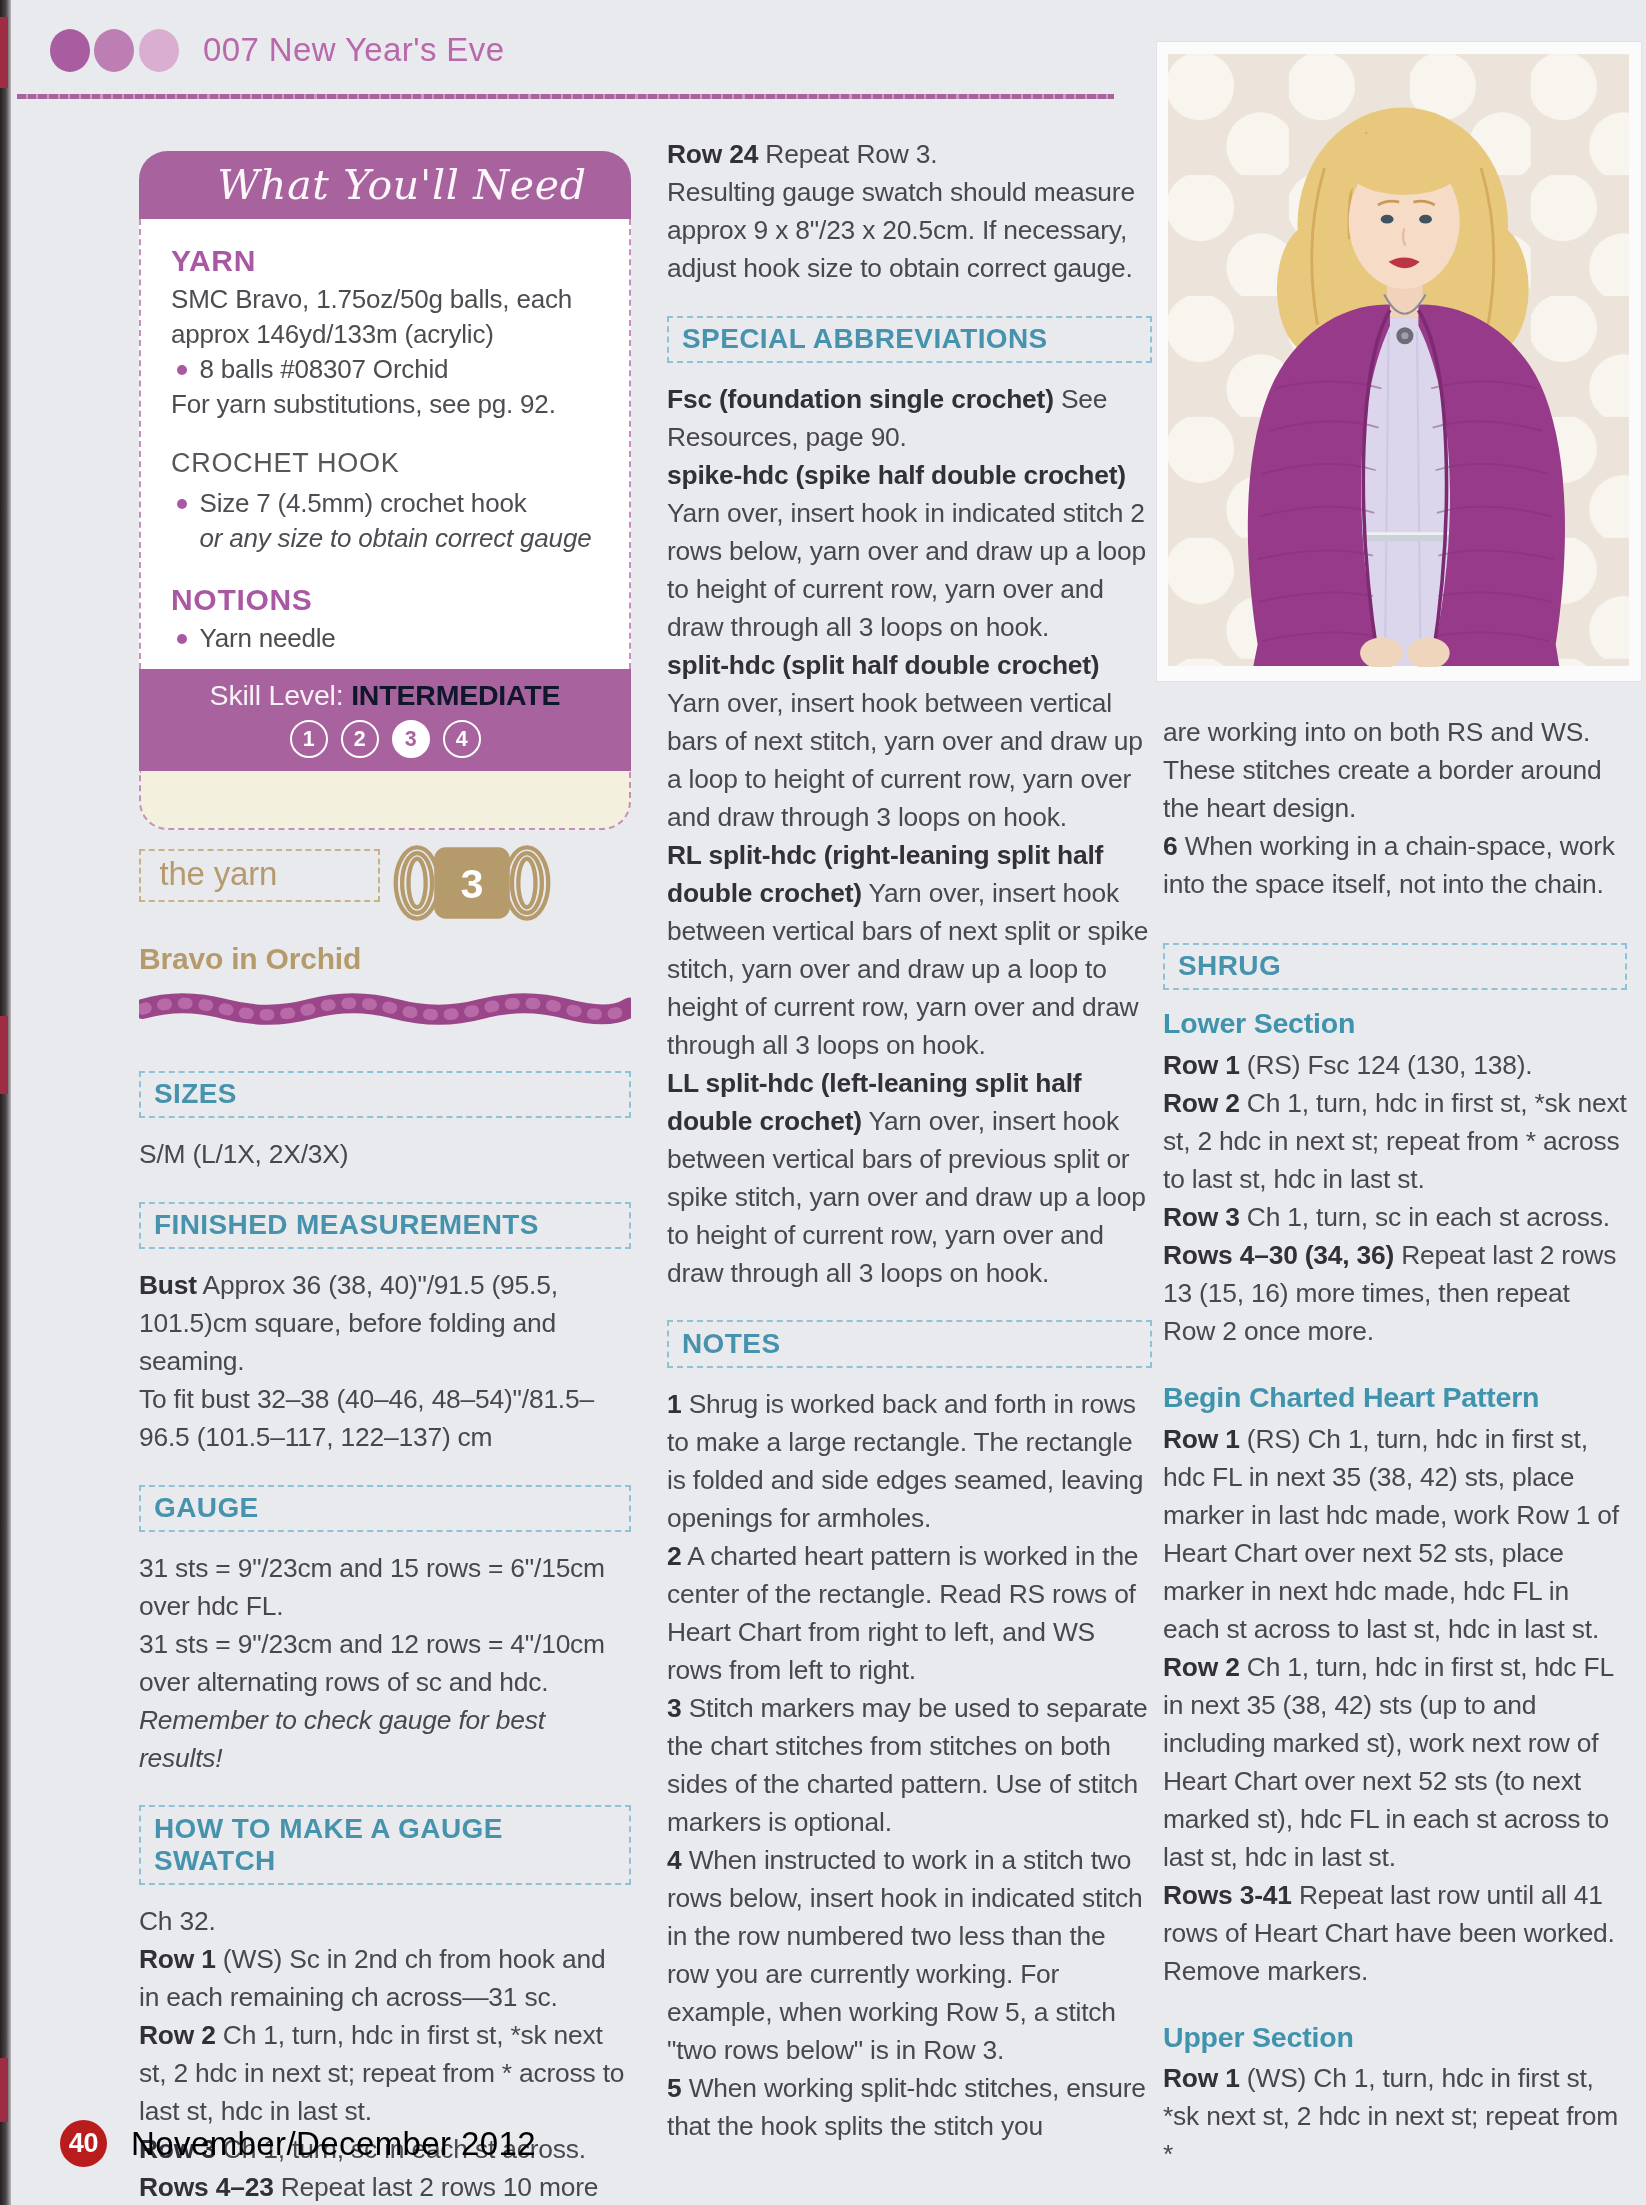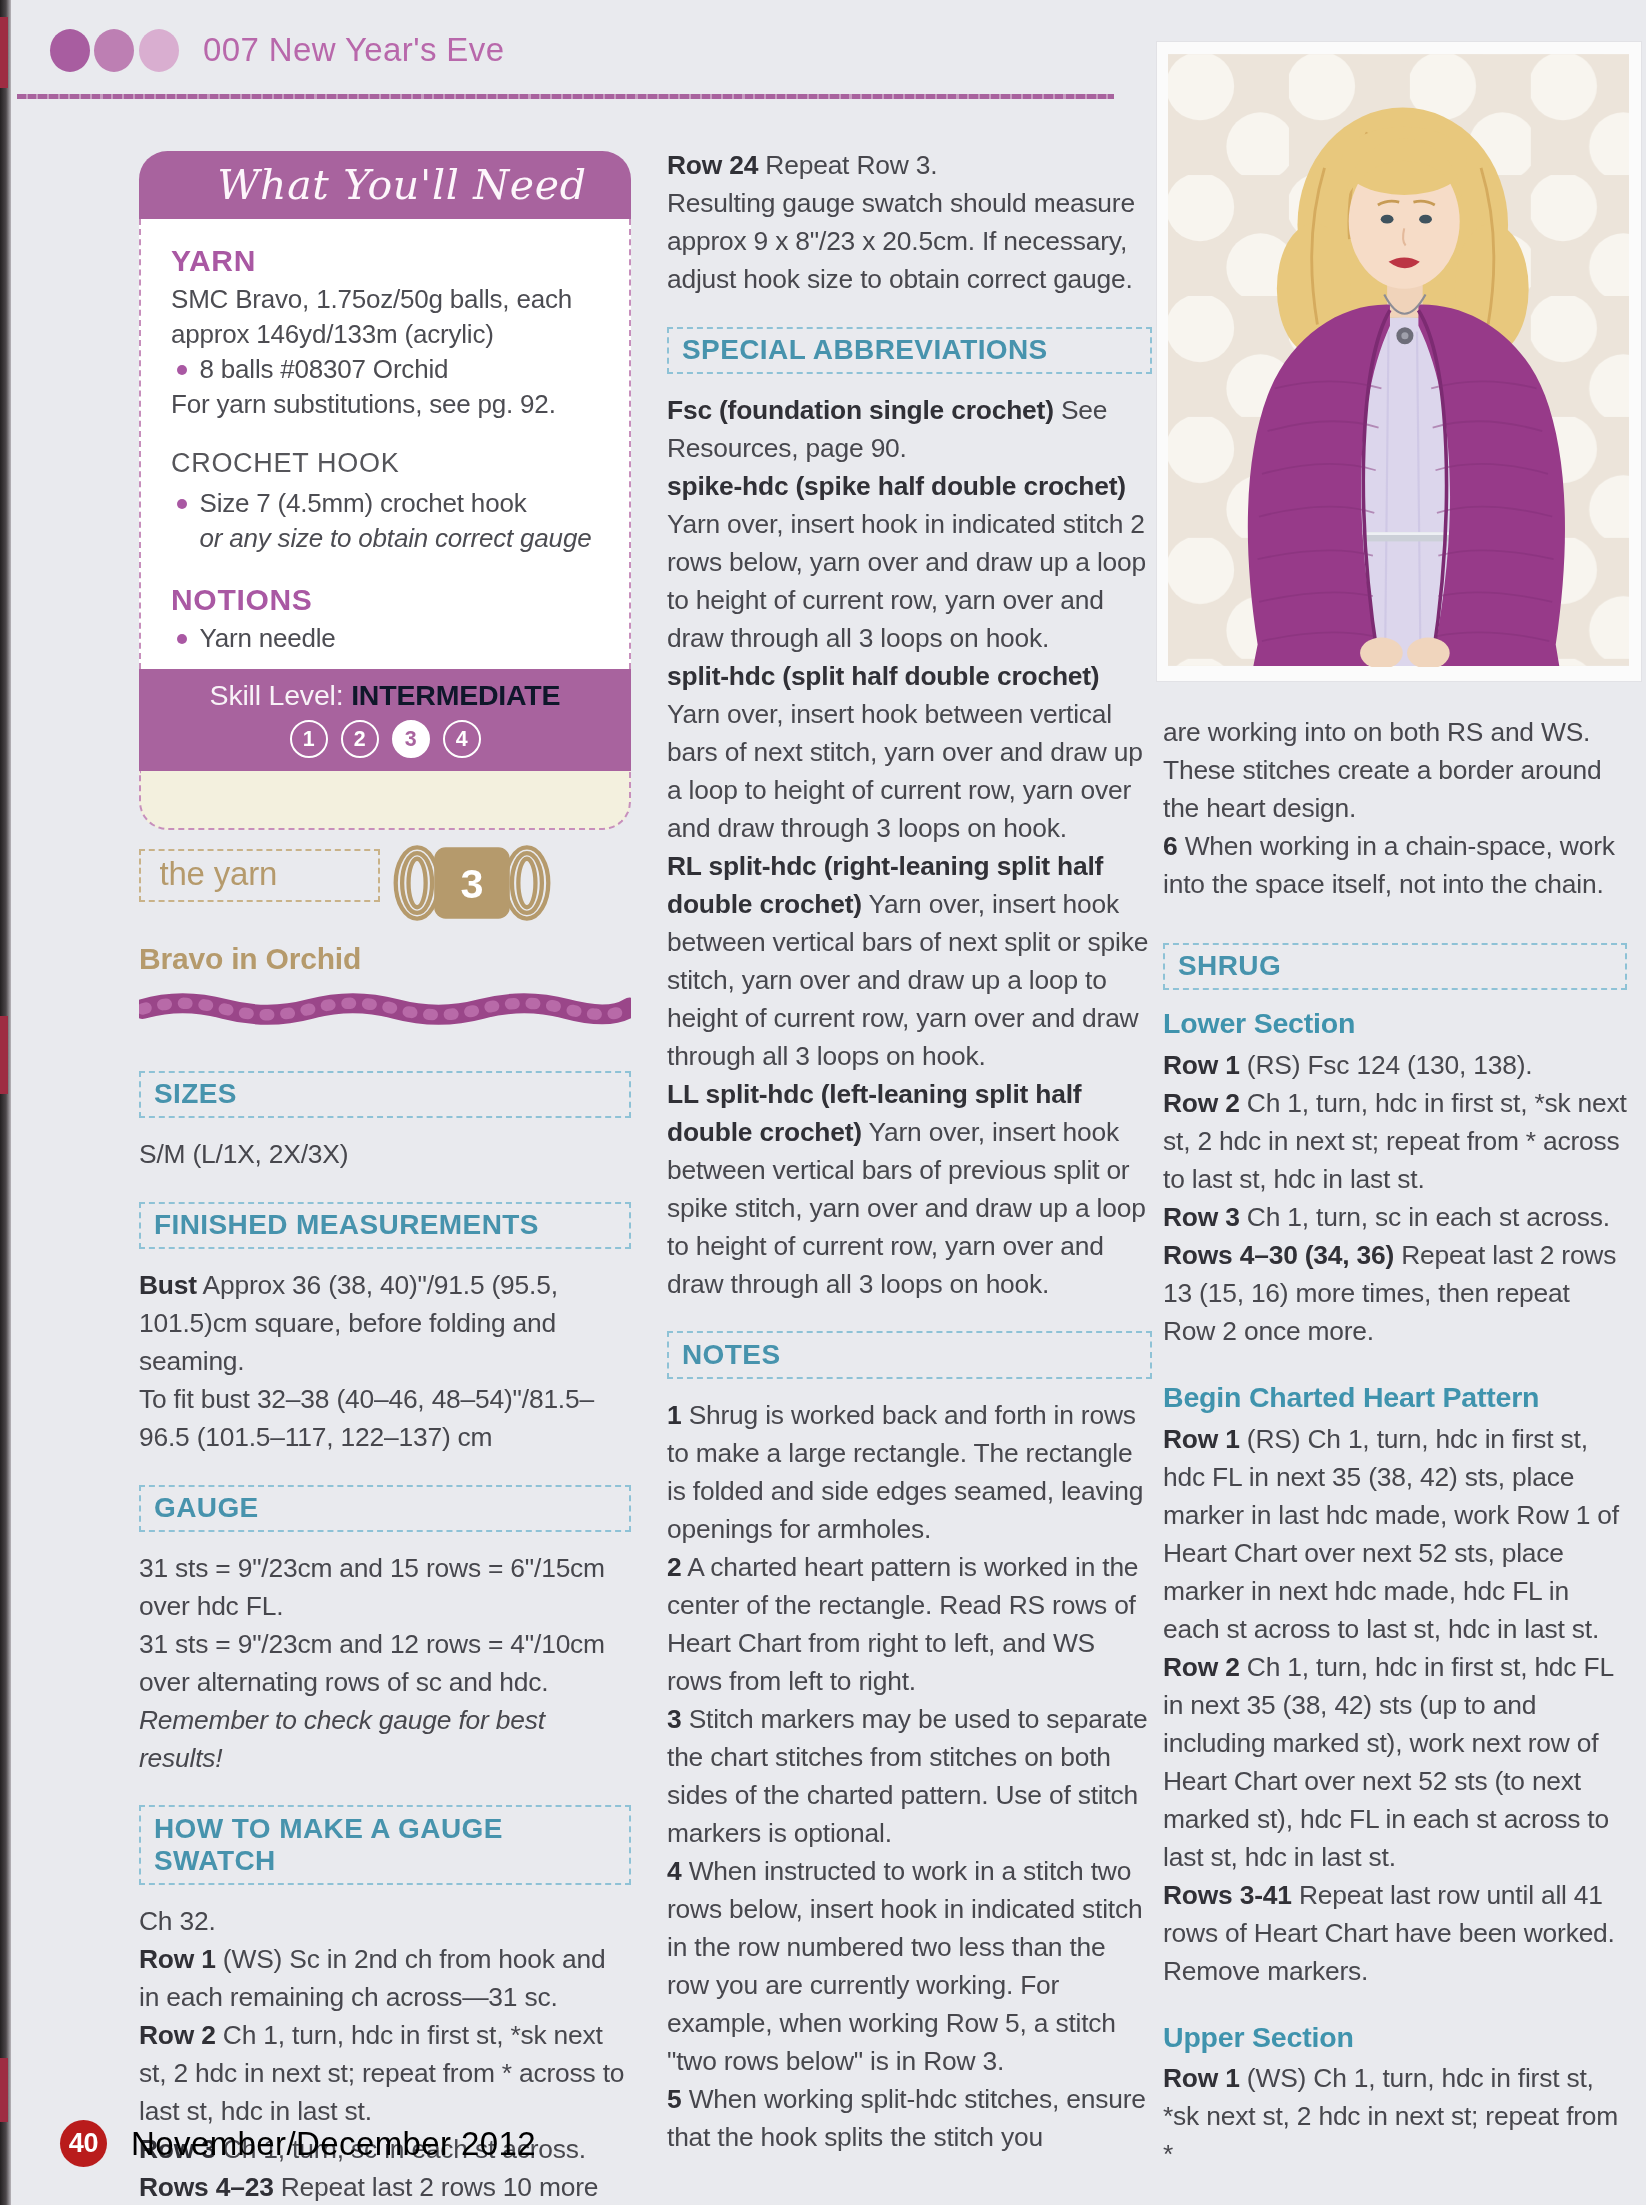--- a/index.html
+++ b/index.html
@@ -18,21 +18,21 @@
   
   .hdr{position:absolute;left:50px;top:28.5px;display:flex;align-items:center;}
   .hdr .dot{width:40px;height:43px;border-radius:50%;margin-right:4.3px;}
   .d1{background:#a85da0}.d2{background:#bd7fb3}.d3{background:#d9aed0}
   .hdr-title{margin-left:20px;font-size:33px;color:#b868ab;letter-spacing:0.4px;}
   .toprule{position:absolute;left:17px;top:94px;width:1097px;height:5px;
     background:repeating-linear-gradient(90deg,#a8639e 0 8.6px,#c79cc0 8.6px 10.7px);}
 
   
   .colL{position:absolute;left:139px;top:151px;width:492px;}
-  .colM{position:absolute;left:667px;top:146px;width:485px;}
+  .colM{position:absolute;left:667px;top:135px;width:485px;}
   .colR{position:absolute;left:1156px;top:41px;width:492px;}
 
   .body-t{font-size:26.4px;line-height:38px;}
   .para{margin:0;}
   b,.bold{font-weight:bold;color:#303036;}
   .italic{font-style:italic;}
 
   
   .secbox{border:2.1px dashed #8ec2d6;padding:5.7px 13px;margin:0 0 17px 0;}
   .secbox span{color:#4793ad;font-weight:bold;font-size:28px;letter-spacing:0.4px;}

